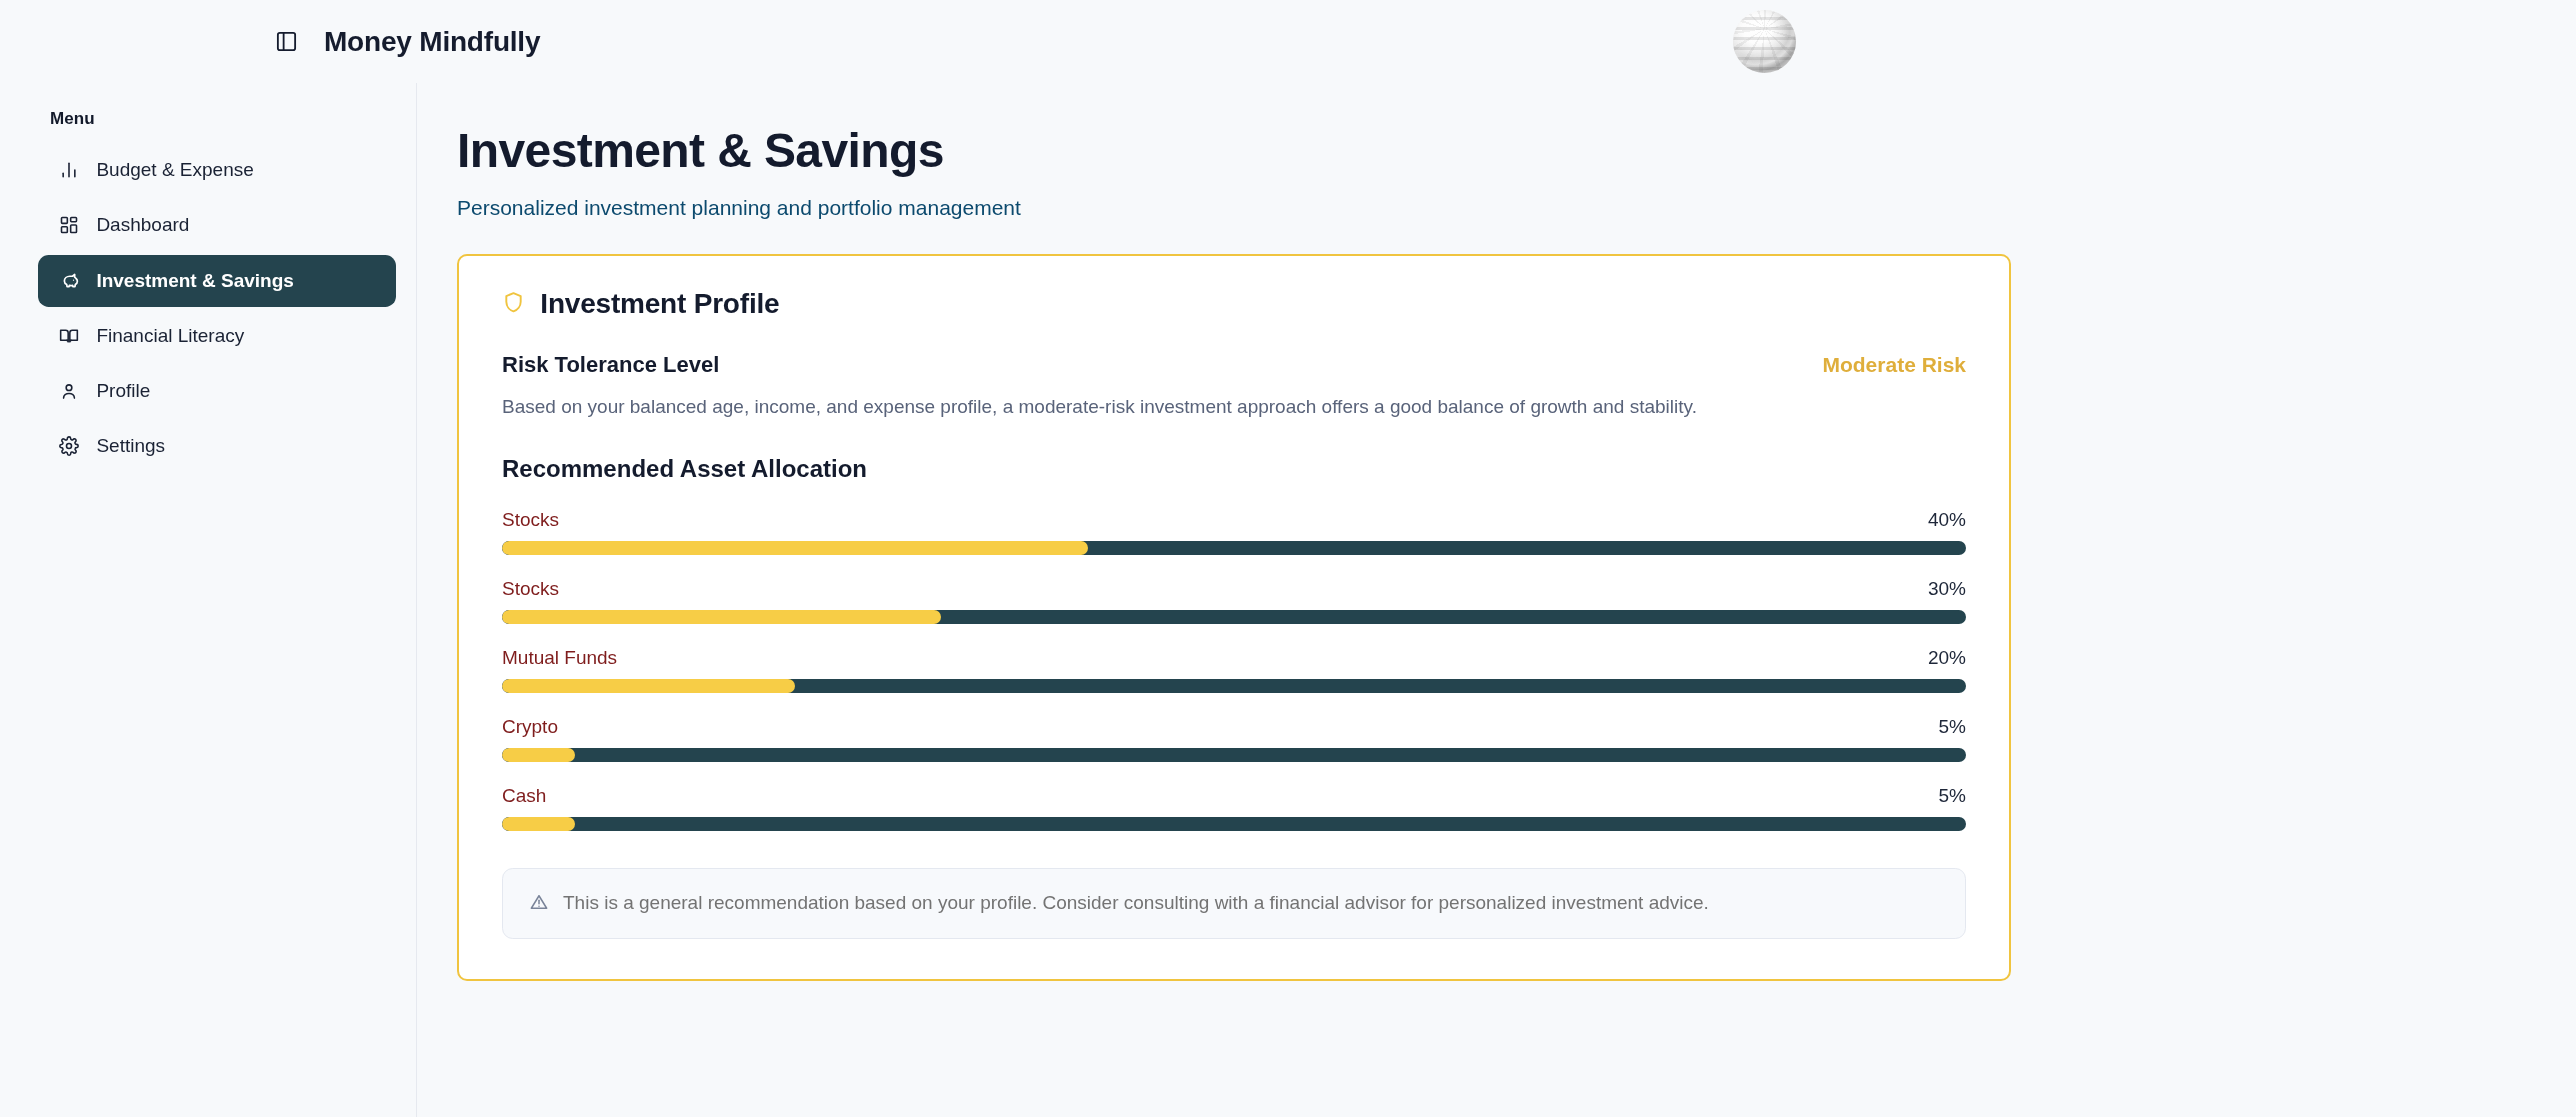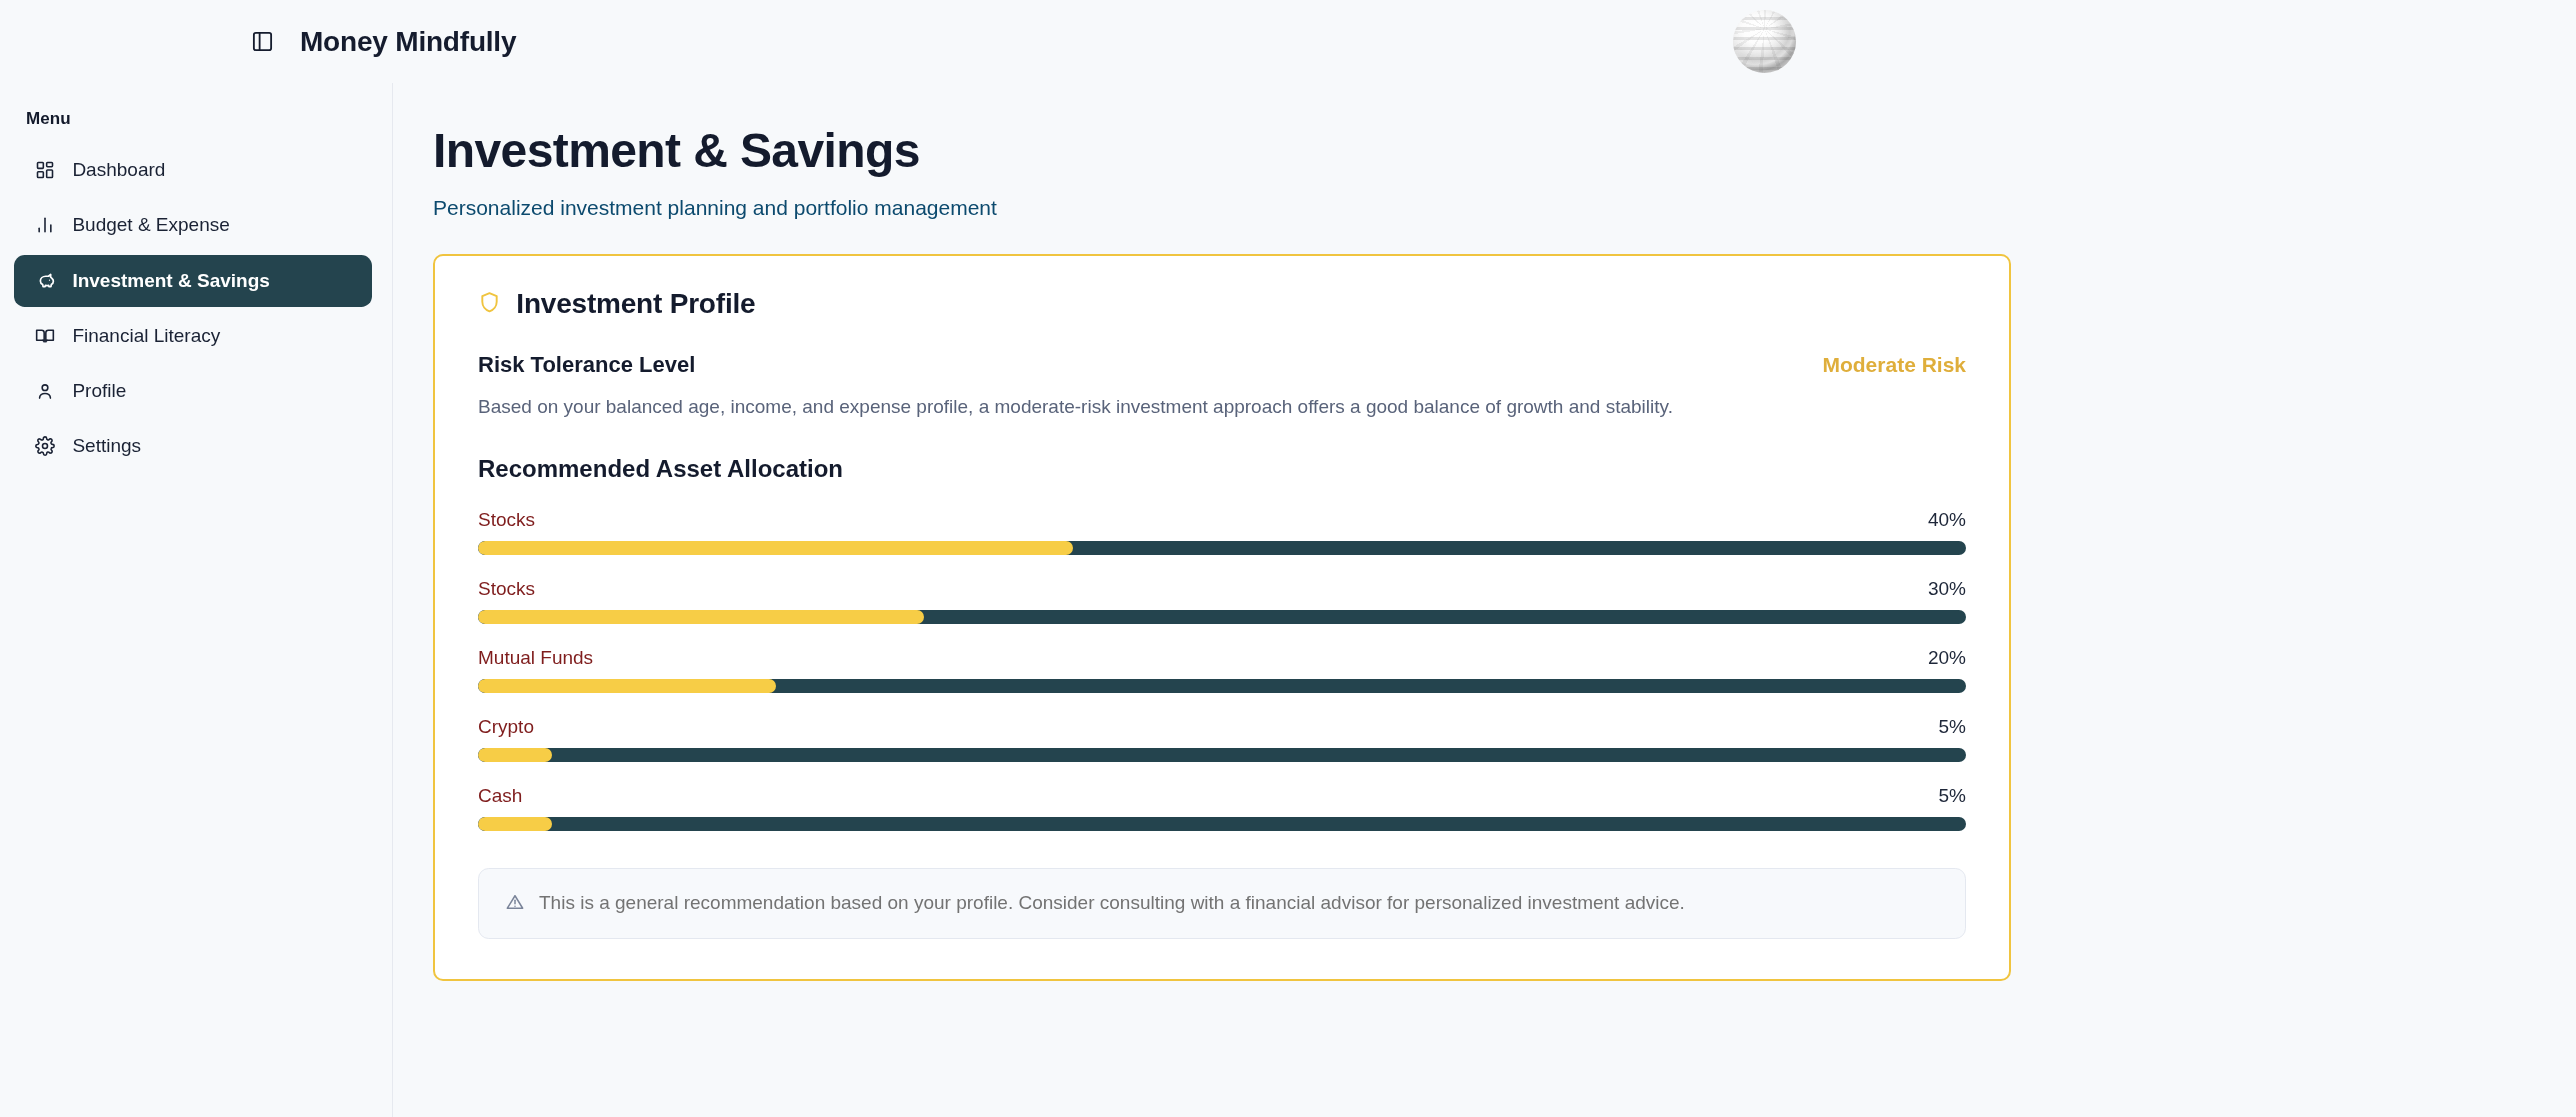--- a/index.html
+++ b/index.html
@@ -2,21 +2,21 @@
 <html style="font-size:12.3px"><head>
 <meta charset="utf-8">
 <style>
   * { box-sizing: border-box; margin: 0; padding: 0; }
   html, body {
     width: 2576px; height: 1118px;
     background: #f7f9fb;
     font-family: "Liberation Sans", sans-serif;
     overflow: hidden;
   }
-  .app { width: 2060px; height: 1118px; display: flex; flex-direction: column; background: #f7f9fb; }
+  .app { width: 2060px; height: 1118px; display: flex; flex-direction: column; background: #f7f9fb; padding-left: 24px; }
 
   
   .header {
     height: 83px; min-height: 83px;
     display: flex; align-items: center;
     background: #f7f9fb;
     padding: 0 49px 0 0;
     position: relative;
   }
   .hdr-toggle {
@@ -155,38 +155,38 @@
   </div>
 
   <div class="body-row">
 
     <div class="sidebar">
       <div class="menu-label">Menu</div>
 
       <div class="nav-item">
         <span class="nav-ico">
           <svg width="20" height="20" viewBox="0 0 24 24" fill="none" stroke="#1a2234" stroke-width="1.9" stroke-linecap="round" stroke-linejoin="round">
+            <path d="M5 16v4"></path>
+              <path d="M12 4v16"></path>
+              <path d="M19 12v8"></path>
+          </svg>
+        </span>
+        <span class="nav-lbl">Budget &amp; Expense</span>
+      </div>
+
+      <div class="nav-item">
+        <span class="nav-ico">
+          <svg width="20" height="20" viewBox="0 0 24 24" fill="none" stroke="#1a2234" stroke-width="1.9" stroke-linecap="round" stroke-linejoin="round">
             <rect x="3" y="3" width="7" height="7" rx="1"></rect>
               <rect x="14" y="3" width="7" height="5" rx="1"></rect>
             <rect x="14" y="12" width="7" height="9" rx="1"></rect>
               <rect x="3" y="14" width="7" height="7" rx="1"></rect>
           </svg>
         </span>
         <span class="nav-lbl">Dashboard</span>
-      </div>
-
-      <div class="nav-item">
-        <span class="nav-ico">
-          <svg width="20" height="20" viewBox="0 0 24 24" fill="none" stroke="#1a2234" stroke-width="1.9" stroke-linecap="round" stroke-linejoin="round">
-            <path d="M5 16v4"></path>
-              <path d="M12 4v16"></path>
-              <path d="M19 12v8"></path>
-          </svg>
-        </span>
-        <span class="nav-lbl">Budget &amp; Expense</span>
       </div>
 
       <div class="nav-item active">
         <span class="nav-ico">
           <svg width="21.5" height="21.5" viewBox="0 0 24 24" fill="none" stroke="#ffffff" stroke-width="1.9" stroke-linecap="round" stroke-linejoin="round">
             <path d="M19 9.5c.9.7 1.5 1.8 1.5 3 0 1.6-.9 3-2.3 3.8l-.4 2.2h-2.3l-.3-1.3c-.6.1-1.2.2-1.8.2s-1.2 0-1.8-.2l-.3 1.3H9l-.4-2.2C7 15.4 6 13.9 6 12.2c0-2.9 2.7-5.2 6-5.2h3l2.5-2v3z"></path>
             <circle cx="16.2" cy="11.4" r=".7" fill="#ffffff" stroke="none"></circle>
           </svg>
         </span>
         <span class="nav-lbl">Investment &amp; Savings</span>

